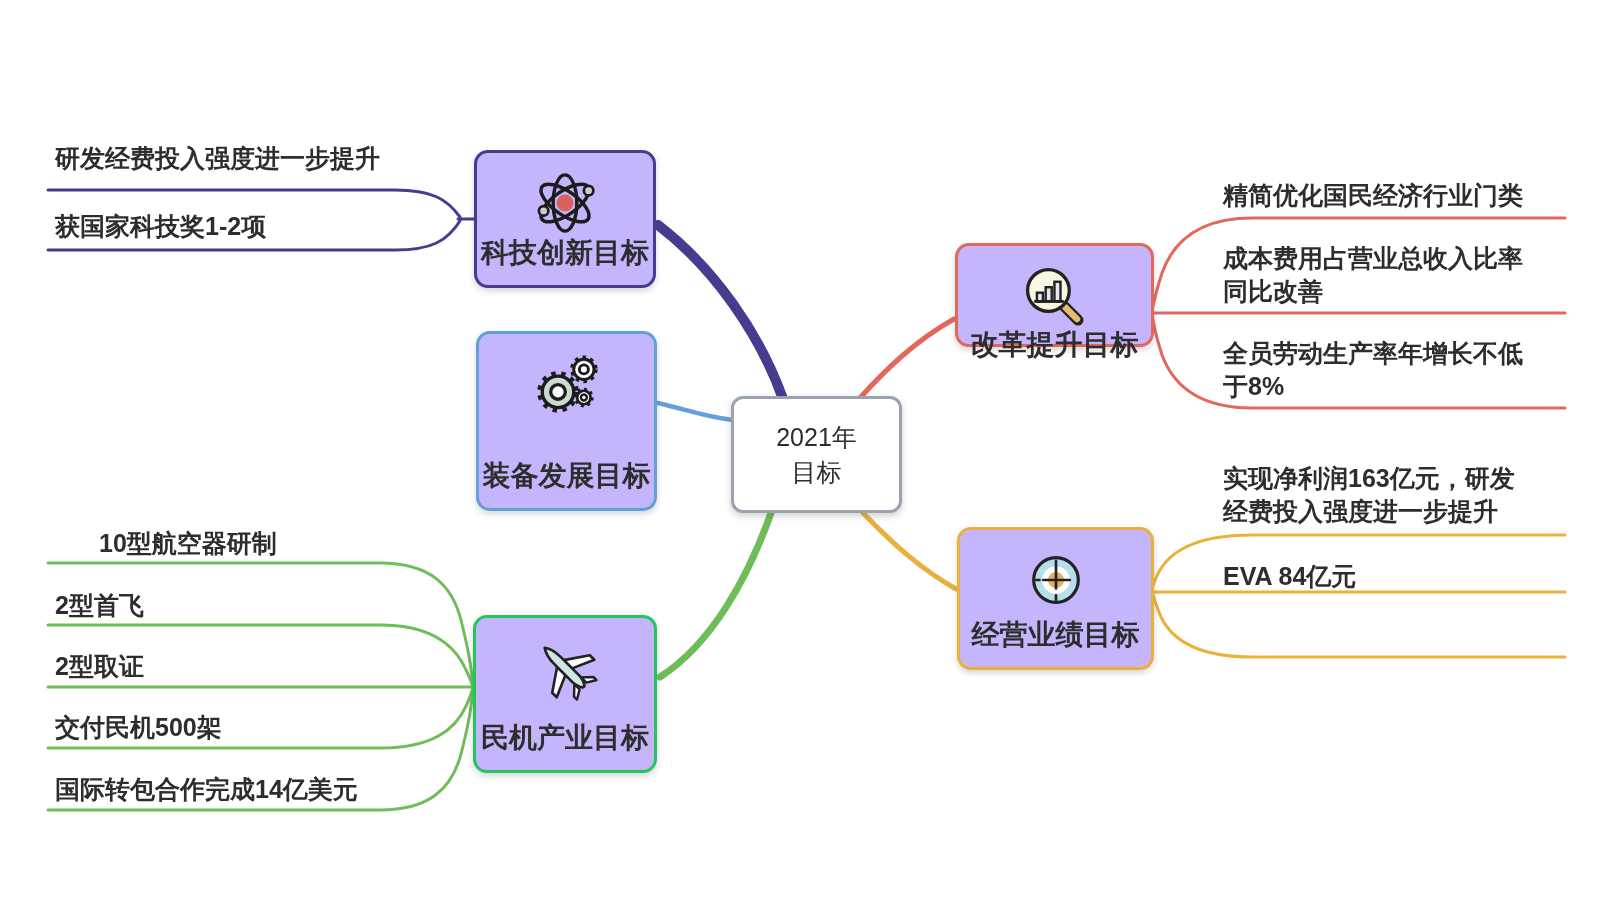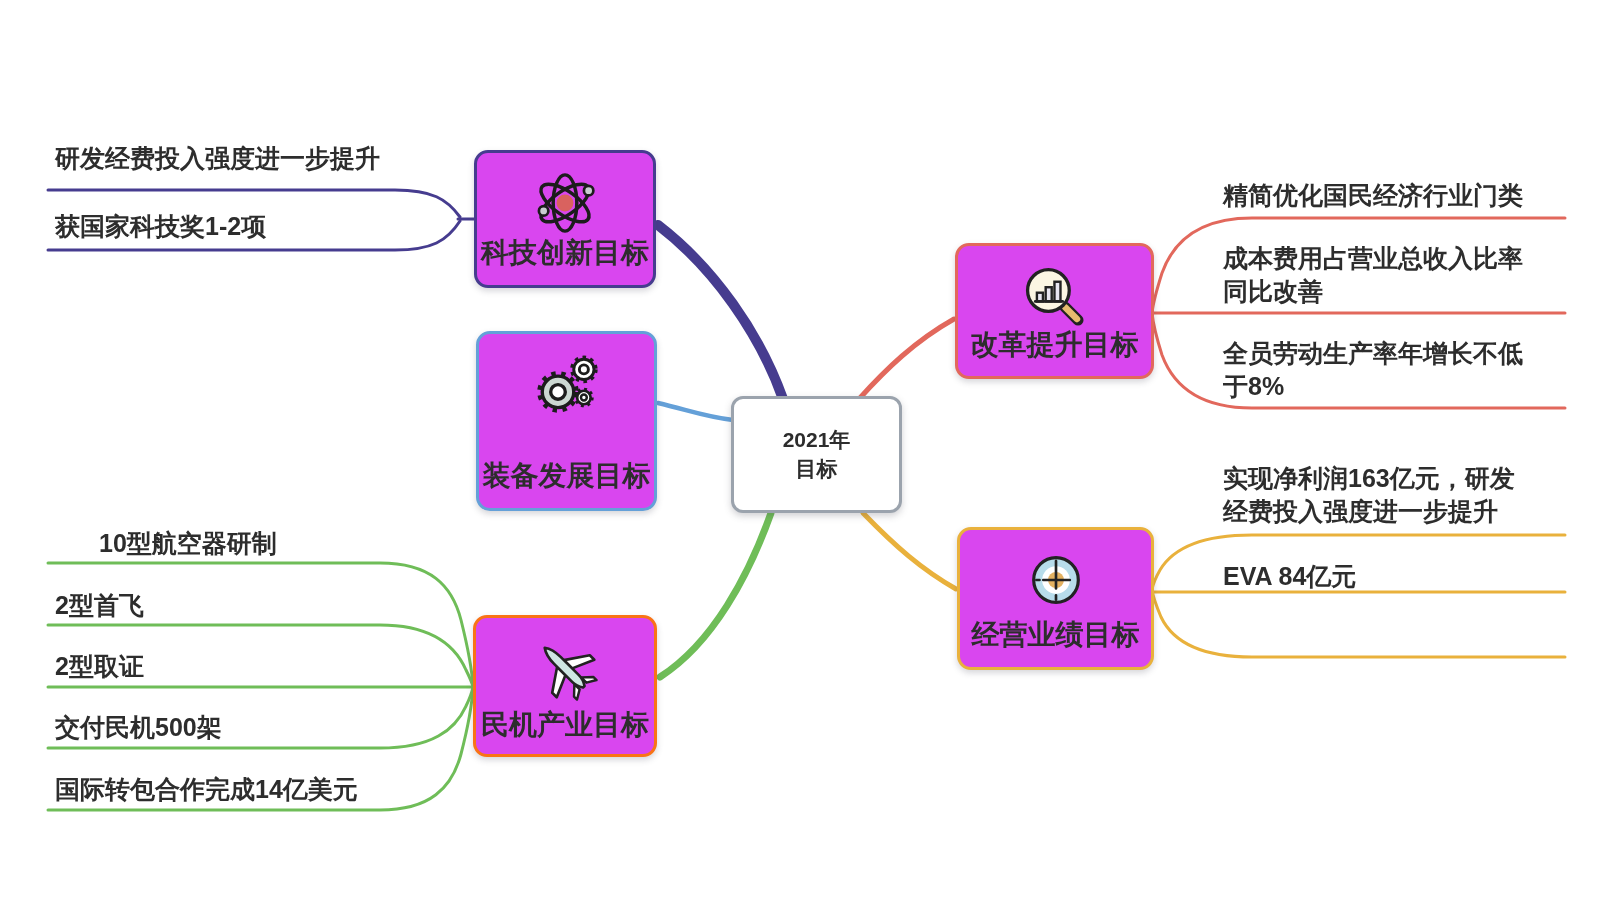--- a/index.html
+++ b/index.html
@@ -4,42 +4,42 @@
 <style>
   html,body{margin:0;padding:0;}
   body{
     width:1620px;height:910px;background:#ffffff;overflow:hidden;position:relative;
     font-family:"Liberation Sans","DejaVu Sans",sans-serif;
     -webkit-font-smoothing:antialiased;
   }
   .canvas{position:absolute;inset:0;}
   svg.links{position:absolute;left:0;top:0;}
   .topic{
-    position:absolute;background:#d946ef;border-radius:14px;
+    position:absolute;background:#c4b5fd;border-radius:14px;
     display:flex;flex-direction:column;align-items:center;justify-content:space-between;
     box-shadow:0 3px 6px rgba(70,70,85,.22);
     box-sizing:border-box;padding:14px 10px 16px 10px;
   }
   .topic .ticon{flex:0 0 auto;margin-top:2px;}
   .topic .tlabel{
     font-size:28px;font-weight:700;color:#2d2d2d;white-space:nowrap;line-height:1.1;
   }
   .topic.tech{left:474px;top:150px;width:182px;height:138px;border:3.5px solid #463c8f;}
   .topic.equip{left:476px;top:331px;width:181px;height:180px;border:3px solid #64a0d8;}
-  .topic.civil{left:473px;top:615px;width:184px;height:142px;border:3px solid #f97316;gap:8px;}
-  .topic.reform{left:955px;top:243px;width:199px;height:136px;border:3px solid #e2685c;}
+  .topic.civil{left:473px;top:615px;width:184px;height:158px;border:3px solid #22c55e;gap:8px;}
+  .topic.reform{left:955px;top:243px;width:199px;height:104px;border:3px solid #e2685c;}
   .topic.perf{left:957px;top:527px;width:197px;height:143px;border:3px solid #e9b13c;}
   .root{
     position:absolute;left:731px;top:396px;width:171px;height:117px;
     background:#fff;border:3px solid #9ba3ad;border-radius:12px;
     box-shadow:0 3px 7px rgba(70,70,85,.25);
     display:flex;flex-direction:column;align-items:center;justify-content:center;
     box-sizing:border-box;
   }
-  .root .rline{font-size:21px;font-weight:700;color:#2d2d2d;line-height:1.38;}
+  .root .rline{font-size:25px;font-weight:400;color:#2d2d2d;line-height:1.38;}
   .leaf{
     position:absolute;font-size:25px;font-weight:700;color:#2d2d2d;
     line-height:33px;white-space:nowrap;
   }
   .leaf.wrap{white-space:normal;}
 </style>
 </head>
 <body>
 
 <div class="canvas">

